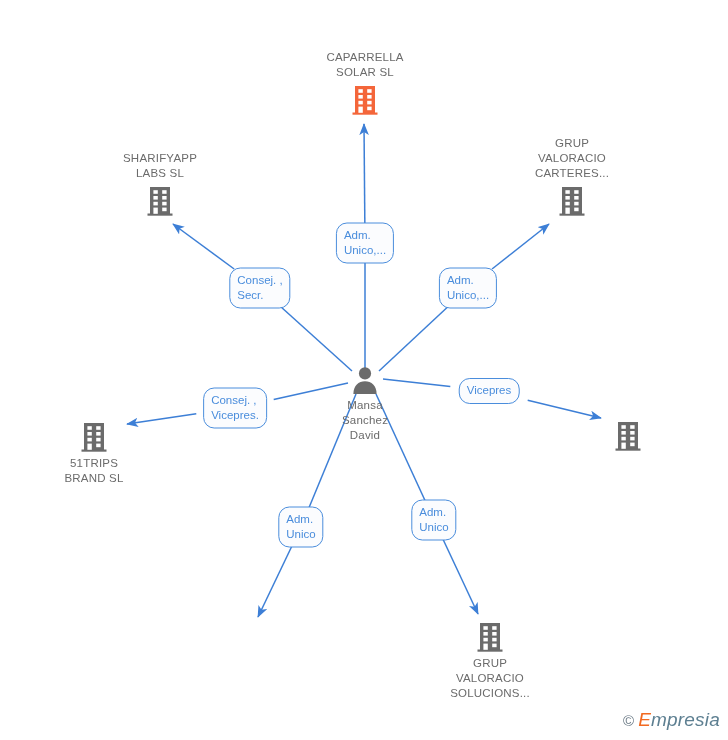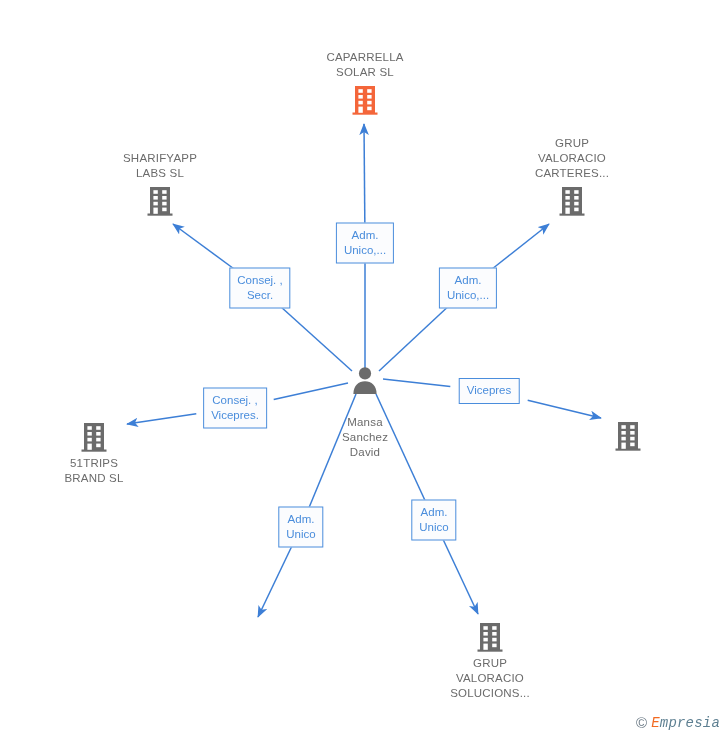--- a/index.html
+++ b/index.html
@@ -42,34 +42,34 @@
   .node .caption {
     display: block;
     font-size: 11.5px;
     line-height: 15px;
     color: #6b6b6b;
     letter-spacing: .2px;
     white-space: pre-line;
   }
   .node.company-top .caption { margin-bottom: 5px; }
   .node.company .caption { margin-top: 4px; }
-  .node.person .caption { margin-top: 20px; }
+  .node.person .caption { margin-top: 3px; }
 
   
   .rel-label {
     position: absolute;
     z-index: 4;
     box-sizing: border-box;
     background: #fbfcfe;
     border: 1.3px solid #4a8ddc;
-    border-radius: 0;
+    border-radius: 11px;
     color: #4a8ddc;
     font-size: 11.5px;
     line-height: 15px;
-    text-align: center;
+    text-align: left;
     padding: 4px 7px 5px;
     white-space: pre-line;
     transform: translate(-50%, -50%);
   }
 
   
   #watermark {
     position: absolute;
     right: 8px;
     bottom: 9px;
@@ -77,23 +77,23 @@
     display: flex;
     align-items: center;
     gap: 4px;
     font-size: 17px;
   }
   #watermark .copy {
     color: #6b7a86;
     font-size: 15px;
   }
   #watermark .brand {
-    font-family: Liberation Mono, monospace;
+    font-family: Liberation Sans, sans-serif;
     font-style: italic;
-    font-size: 14px;
+    font-size: 19px;
     color: #5d7f91;
     letter-spacing: .2px;
   }
   #watermark .brand .cap { color: #f26a21; }
 </style>
 </head>
 <body>
 
 <div id="canvas">
 

